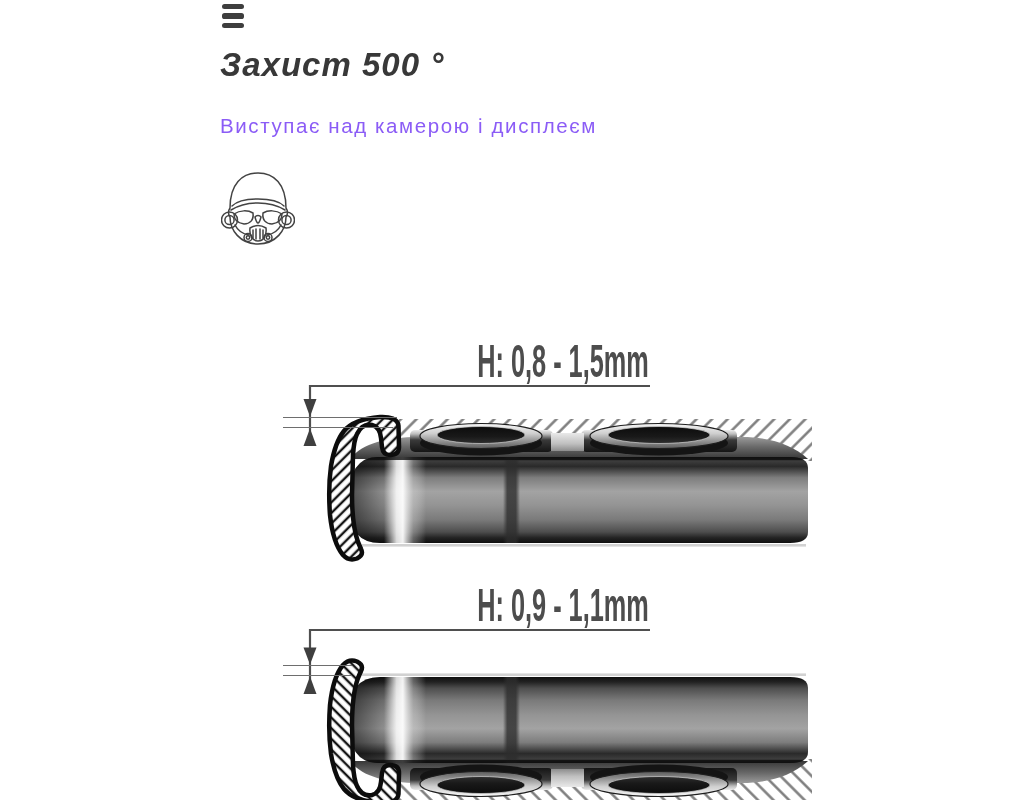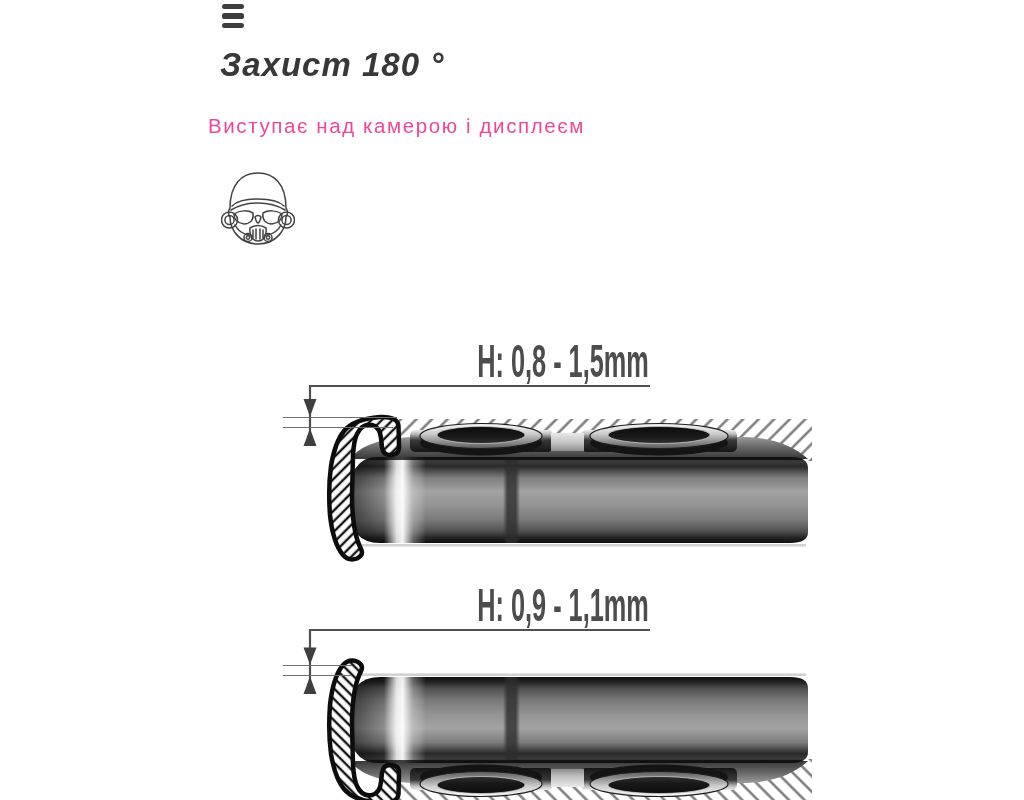--- a/index.html
+++ b/index.html
@@ -11,41 +11,41 @@
   .menu-icon{position:absolute;left:222px;top:4px;width:22px;height:24px;
     display:flex;flex-direction:column;justify-content:space-between;}
   .menu-icon span{display:block;height:5.4px;border-radius:2.6px;background:#3e3e3e;}
   
   .title{
     position:absolute;left:220px;top:46px;margin:0;
     font-size:33px;font-weight:bold;font-style:italic;color:#383838;
     letter-spacing:1px;white-space:nowrap;
   }
   .subtitle{
-    position:absolute;left:208px;top:114px;margin:0;
-    font-size:20.5px;font-weight:normal;color:#ec4899;
+    position:absolute;left:220px;top:114px;margin:0;
+    font-size:20.5px;font-weight:normal;color:#8b5cf6;
     letter-spacing:1.6px;white-space:nowrap;
   }
   .brand-icon{position:absolute;left:221px;top:167px;width:74px;height:84px;}
   .brand-icon svg{width:100%;height:100%;}
   .diagrams{position:absolute;left:0;top:330px;width:1024px;height:470px;}
   .dim-label{font-family:"Liberation Sans",sans-serif;font-weight:bold;fill:#4d4d4d;}
 </style>
 </head>
 <body>
 
 <div class="page">
 
   <div class="menu-icon">
     <span></span>
     <span></span>
     <span></span>
   </div>
 
-  <h1 class="title">Захист 180 °</h1>
+  <h1 class="title">Захист 500 °</h1>
   <p class="subtitle">Виступає над камерою і дисплеєм</p>
 
   <div class="brand-icon">
     <svg viewBox="0 0 74 84" fill="none" stroke="#434343" stroke-width="1.5" stroke-linecap="round" stroke-linejoin="round">
 
       <circle cx="8.5" cy="53" r="8"></circle>
         <circle cx="8.5" cy="53" r="4.6"></circle>
       <circle cx="65.5" cy="53" r="8"></circle>
         <circle cx="65.5" cy="53" r="4.6"></circle>
 

